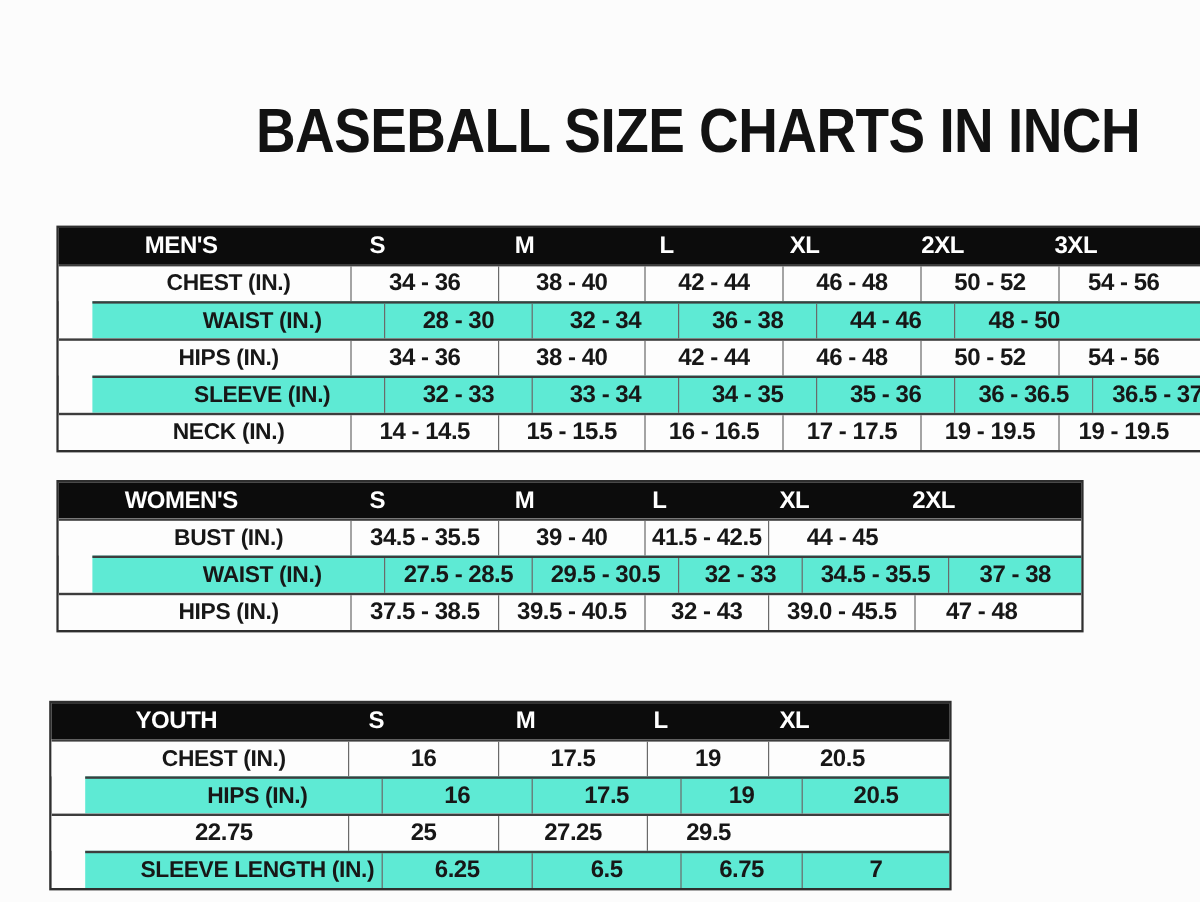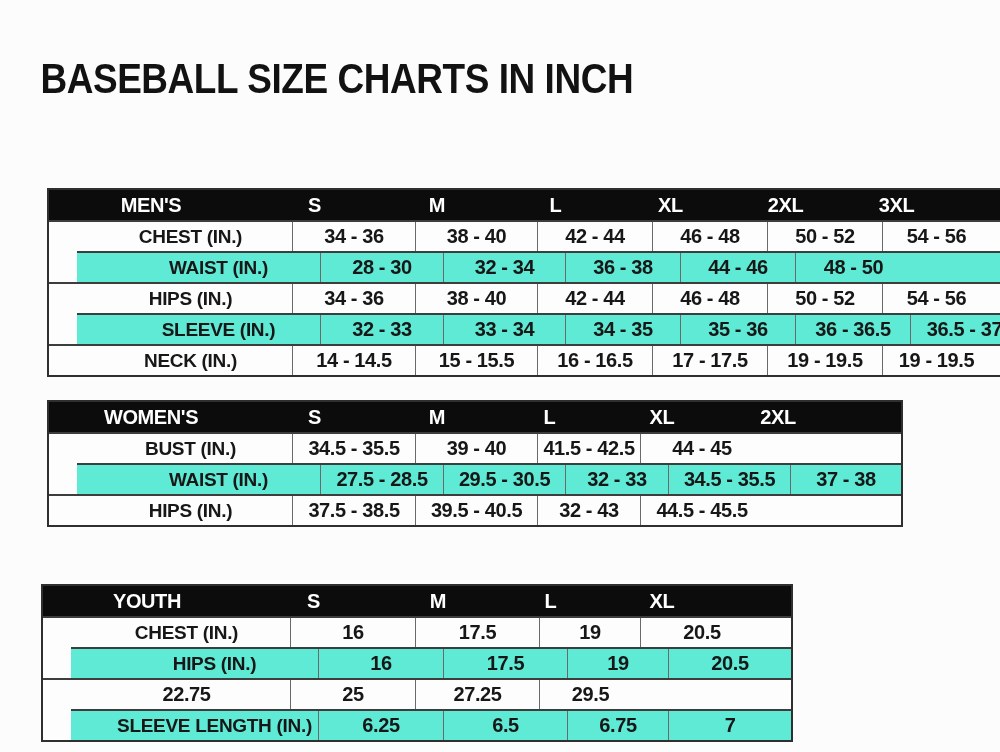--- a/index.html
+++ b/index.html
@@ -7,25 +7,25 @@
   .canvas {
     position: relative;
     width: 1000px;
     height: 752px;
     background: #fcfcfc;
     font-family: "Liberation Sans", sans-serif;
     overflow: hidden;
   }
   .title {
     position: absolute;
-    top: 58px;
+    top: 84px;
     left: 0;
     width: 100%;
-    text-align: left;
-    font-size: 42px;
+    text-align: right;
+    font-size: 52px;
     font-weight: bold;
     color: #121212;
     line-height: 1.0;
   }
   .title .condensed {
     display: inline-block;
     transform: scaleX(0.88);
     transform-origin: center;
     white-space: nowrap;
     letter-spacing: -0.5px;
@@ -163,21 +163,22 @@
       <div class="cell">29.5 - 30.5</div>
       <div class="cell">32 - 33</div>
       <div class="cell">34.5 - 35.5</div>
       <div class="cell">37 - 38</div>
     </div>
     <div class="row data">
       <div class="cell label">HIPS (IN.)</div>
       <div class="cell">37.5 - 38.5</div>
       <div class="cell">39.5 - 40.5</div>
       <div class="cell">32 - 43</div>
-      <div class="cell">44.5 - 45.5</div>
+      <div class="cell">39.0 - 45.5</div>
+      <div class="cell">47 - 48</div>
     </div>
   </div>
 
   <div class="sizetable youth">
     <div class="row head">
       <div class="cell">YOUTH</div>
       <div class="cell">S</div>
       <div class="cell">M</div>
       <div class="cell">L</div>
       <div class="cell">XL</div>

